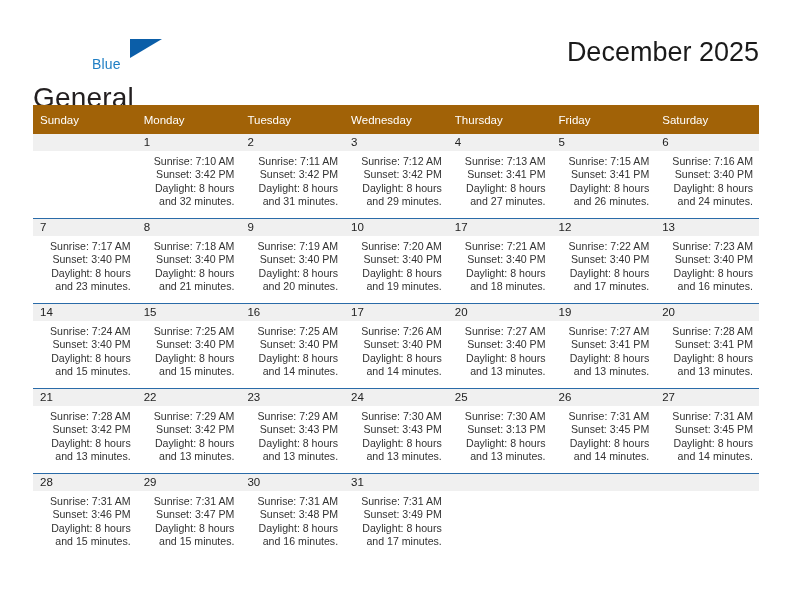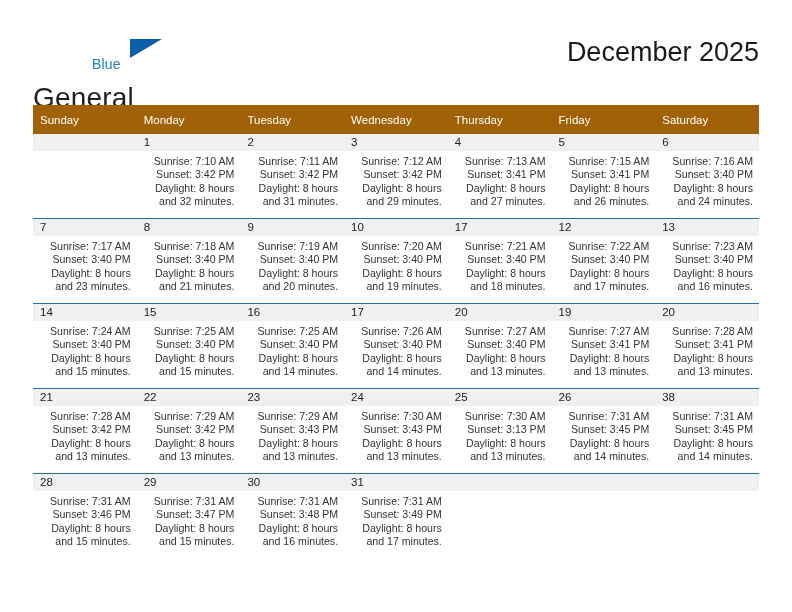--- a/index.html
+++ b/index.html
@@ -475,21 +475,21 @@
               <div class="info">
                 <div>Sunrise: 7:31 AM</div>
                 <div>Sunset: 3:45 PM</div>
                 <div>Daylight: 8 hours</div>
                 <div>and 14 minutes.</div>
               </div>
             </div>
           </td>
           <td>
             <div class="cell">
-              <div class="daynum">38</div>
+              <div class="daynum">27</div>
               <div class="info">
                 <div>Sunrise: 7:31 AM</div>
                 <div>Sunset: 3:45 PM</div>
                 <div>Daylight: 8 hours</div>
                 <div>and 14 minutes.</div>
               </div>
             </div>
           </td>
         </tr>
         <tr class="week-row">

